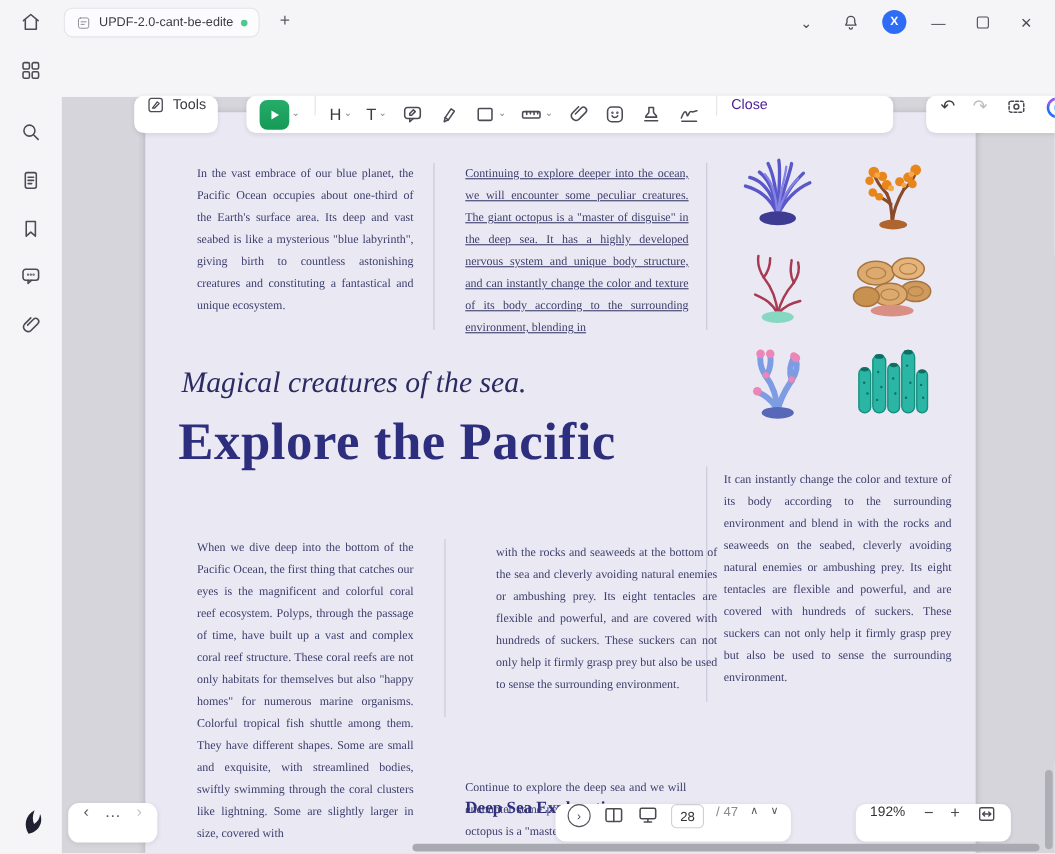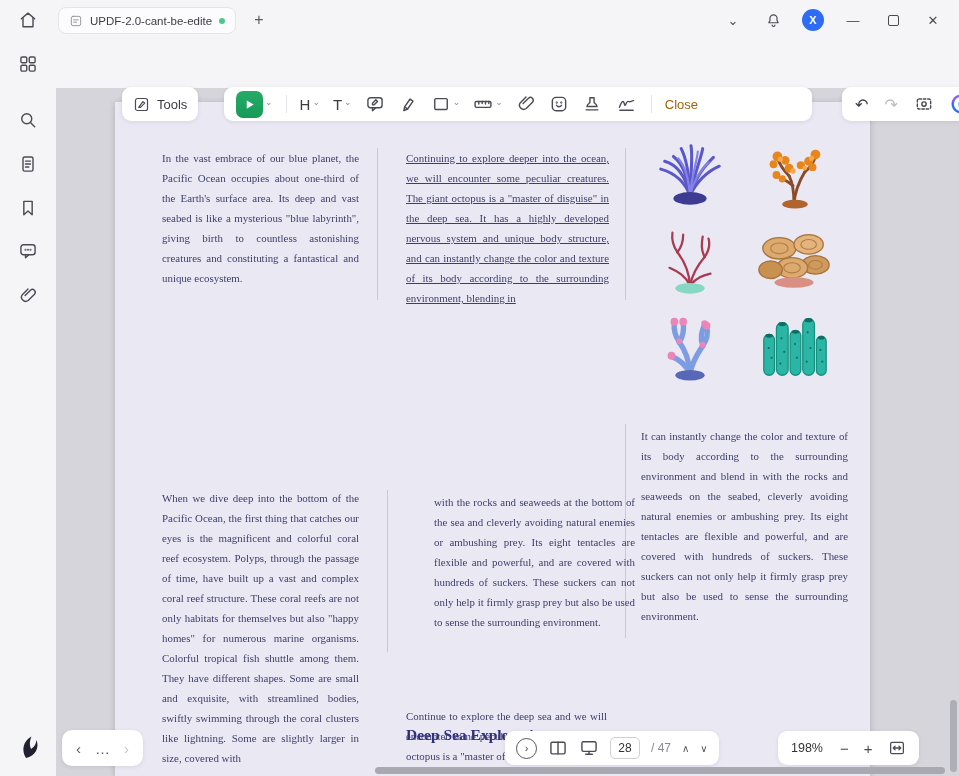--- a/index.html
+++ b/index.html
@@ -19,37 +19,37 @@
   .max-box { width:11px; height:11px; border:1.4px solid #4a4a52; border-radius:2px; }
 
   
   .rail { position:absolute; left:0; top:0; width:56px; height:776px; background:#f5f5f7; z-index:40; }
   .rail-ic { position:absolute; left:18px; width:20px; height:20px; }
   .ic { width:20px; height:20px; stroke:#4b4b54; fill:none; stroke-width:1.7; stroke-linecap:round; stroke-linejoin:round; }
   .ic-sm { width:14px; height:14px; stroke:#8c8c94; fill:none; stroke-width:1.5; stroke-linecap:round; stroke-linejoin:round; }
 
   
   .toolrow { position:absolute; top:40px; left:56px; right:0; height:48px; background:#f5f5f7; z-index:25; }
-  .pill { position:absolute; background:#ffffff; border-radius:9px; box-shadow:0 1px 4px rgba(40,40,60,.10); display:flex; align-items:center; }
+  .pill { position:absolute; background:#ffffff; border-radius:9px; box-shadow:0 1px 4px rgba(40,40,60,.10); display:flex; }
   .tools-pill { left:66px; top:47px; height:34px; padding:0 11px; gap:7px; }
   .tools-label { font-size:13px; color:#3a3a42; }
   .main-pill { left:168px; top:47px; width:588px; height:34px; padding:0 12px; gap:13px; }
   .tool { display:flex; align-items:center; gap:2px; cursor:pointer; }
   .tool-letter { font-size:15px; color:#3c3c44; font-weight:500; }
   .chev { font-size:9px; color:#8a8a92; line-height:1; transform:translateY(-2px); }
   .vdiv { width:1px; height:18px; background:#e4e4e9; }
   .play-btn { width:27px; height:27px; border-radius:7px; background:linear-gradient(#27ab68,#169a58); display:flex; align-items:center; justify-content:center; }
-  .close-lbl { font-size:13px; color:#a16207; cursor:pointer; }
+  .close-lbl { font-size:13px; color:#4c1d95; cursor:pointer; }
   .right-pill { left:786px; top:47px; width:166px; height:34px; padding:0 13px; gap:16px; justify-content:flex-start; }
   .undo { font-size:16px; color:#3f3f47; }
   .redo { font-size:16px; color:#bcbcc3; }
 
   
   .canvas { position:absolute; left:56px; top:88px; right:0; bottom:0; background:#d6d5db; z-index:1; }
-  .page { position:absolute; left:115px; top:102px; width:755px; height:674px; background:#eae8f3; box-shadow:0 1px 6px rgba(30,30,60,.22); z-index:5; overflow:hidden; }
+  .page { position:absolute; left:132px; top:102px; width:755px; height:674px; background:#eae8f3; box-shadow:0 1px 6px rgba(30,30,60,.22); z-index:5; overflow:hidden; }
   .col { position:absolute; font-family:"Liberation Serif", serif; font-size:10.9px; line-height:20px; color:#3c3e6c; text-align:justify; }
   .sep { position:absolute; width:1px; background:#c9c7da; }
   .subtitle { position:absolute; left:33px; top:230px; font-family:"Liberation Serif", serif; font-style:italic; font-size:27px; color:#2b2b63; }
   .big-title { position:absolute; left:30px; top:272px; font-family:"Liberation Serif", serif; font-weight:700; font-size:48px; letter-spacing:0.5px; color:#2e2e7e; }
   .doc-h2 { position:absolute; left:291px; top:576px; font-family:"Liberation Serif", serif; font-weight:700; font-size:15.5px; color:#2e2e7e;margin-top:48px; }
   .coral-grid { position:absolute; left:524px; top:30px; display:grid; grid-template-columns:102px 102px; grid-auto-rows:84px; column-gap:2px; row-gap:2px; }
   .coral-cell { display:flex; align-items:center; justify-content:center; }
 
   
   .nav-pill { left:62px; top:730px; height:36px; padding:0 14px; gap:14px; z-index:20; border-radius:10px; }
@@ -373,20 +373,22 @@
               <circle cx="59" cy="26" r="1.1"></circle>
               <circle cx="62" cy="42" r="1.1"></circle>
               <circle cx="58" cy="56" r="1.1"></circle>
               <circle cx="72" cy="44" r="1.1"></circle>
               <circle cx="74" cy="56" r="1.1"></circle>
           </g>
         </svg>
       </div>
     </div>
 
+    <div class="subtitle">Magical creatures of the sea.</div>
+    <div class="big-title">Explore the Pacific</div>
 
     <div class="sep" style="left:510px; top:322px; height:214px;"></div>
     <div class="col" style="left:526px; top:324px; width:207px;">It can instantly change the color and texture of its body according to the surrounding environment and blend in with the rocks and seaweeds on the seabed, cleverly avoiding natural enemies or ambushing prey. Its eight tentacles are flexible and powerful, and are covered with hundreds of suckers. These suckers can not only help it firmly grasp prey but also be used to sense the surrounding environment.</div>
 
     <div class="col" style="left:47px; top:386px; width:197px;">When we dive deep into the bottom of the Pacific Ocean, the first thing that catches our eyes is the magnificent and colorful coral reef ecosystem. Polyps, through the passage of time, have built up a vast and complex coral reef structure. These coral reefs are not only habitats for themselves but also "happy homes" for numerous marine organisms. Colorful tropical fish shuttle among them. They have different shapes. Some are small and exquisite, with streamlined bodies, swiftly swimming through the coral clusters like lightning. Some are slightly larger in size, covered with</div>
     <div class="sep" style="left:272px; top:388px; height:162px;"></div>
     <div class="col" style="left:291px; top:390px; width:201px;margin-left:28px;">with the rocks and seaweeds at the bottom of the sea and cleverly avoiding natural enemies or ambushing prey. Its eight tentacles are flexible and powerful, and are covered with hundreds of suckers. These suckers can not only help it firmly grasp prey but also be used to sense the surrounding environment.</div>
     <div class="doc-h2">Deep Sea Exploration</div>
     <div class="col" style="left:291px; top:604px; width:201px;">Continue to explore the deep sea and we will encounter some peculiar creatures. The giant octopus is a "master of disguise"</div>
   </div>
@@ -409,21 +411,21 @@
         <rect x="3.5" y="4.5" width="17" height="11.5" rx="1.8"></rect>
         <path d="M12 16v3.5M8 19.5h8"></path>
       </svg>
     <input class="page-input" value="28" style="">
     <span class="page-total">/ 47</span>
     <span class="updn">∧</span>
     <span class="updn">∨</span>
   </div>
 
   <div class="pill zoom-pill">
-    <span class="zoom-val">198%</span>
+    <span class="zoom-val">192%</span>
     <span class="zbtn">−</span>
     <span class="zbtn">+</span>
     <svg class="ic" style="width:18px;height:18px" viewBox="0 0 24 24">
         <rect x="3.5" y="4.5" width="17" height="15" rx="2"></rect>
         <path d="M7.5 12h9M9.5 9.5 7 12l2.5 2.5M14.5 9.5 17 12l-2.5 2.5"></path>
       </svg>
   </div>
 
   <div class="vthumb"></div>
   <div class="hthumb"></div>

